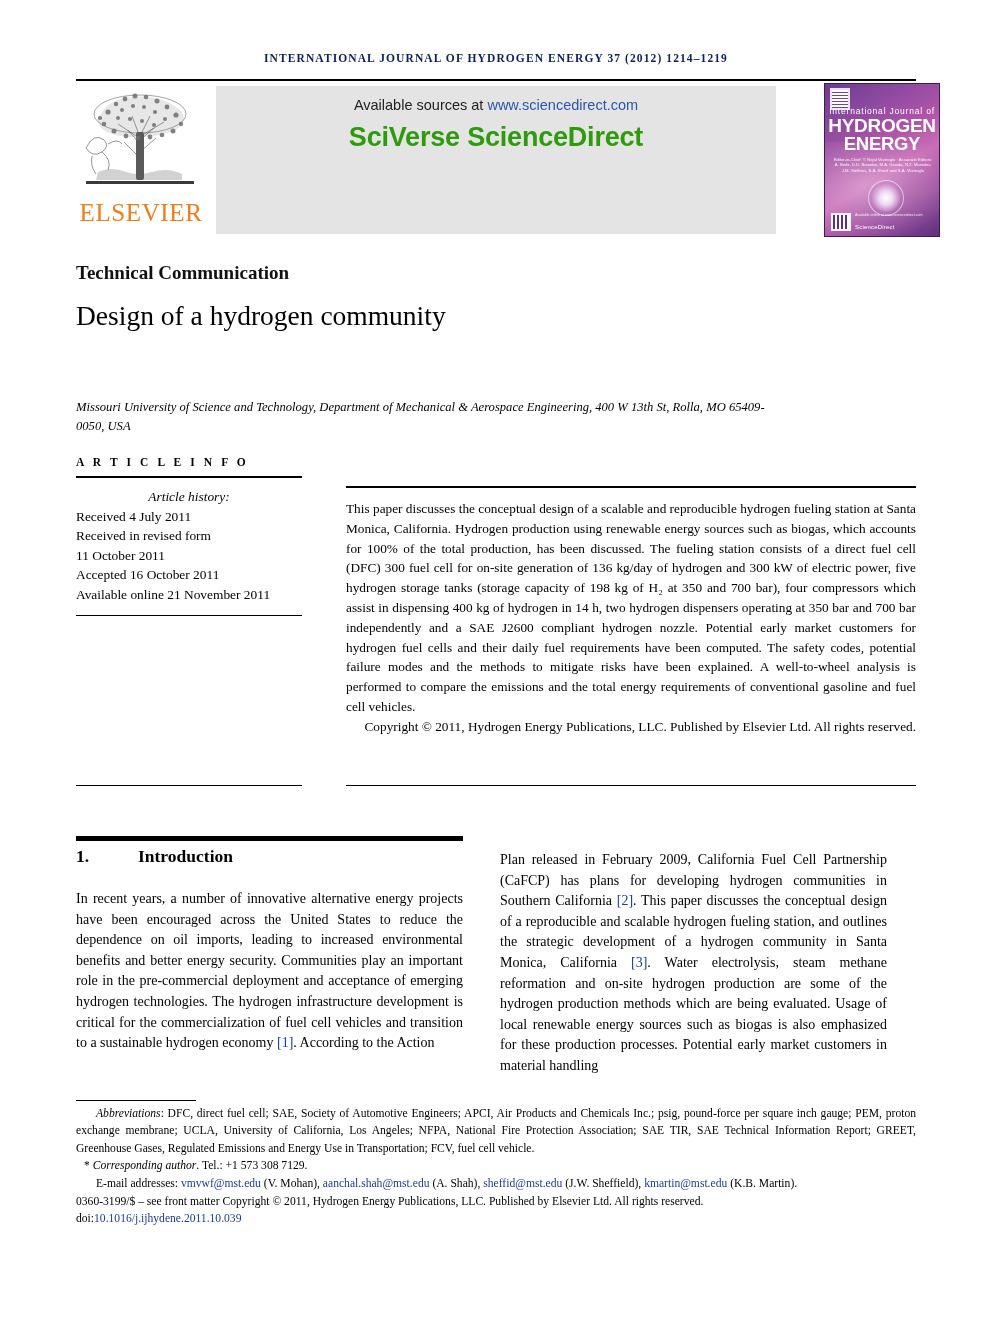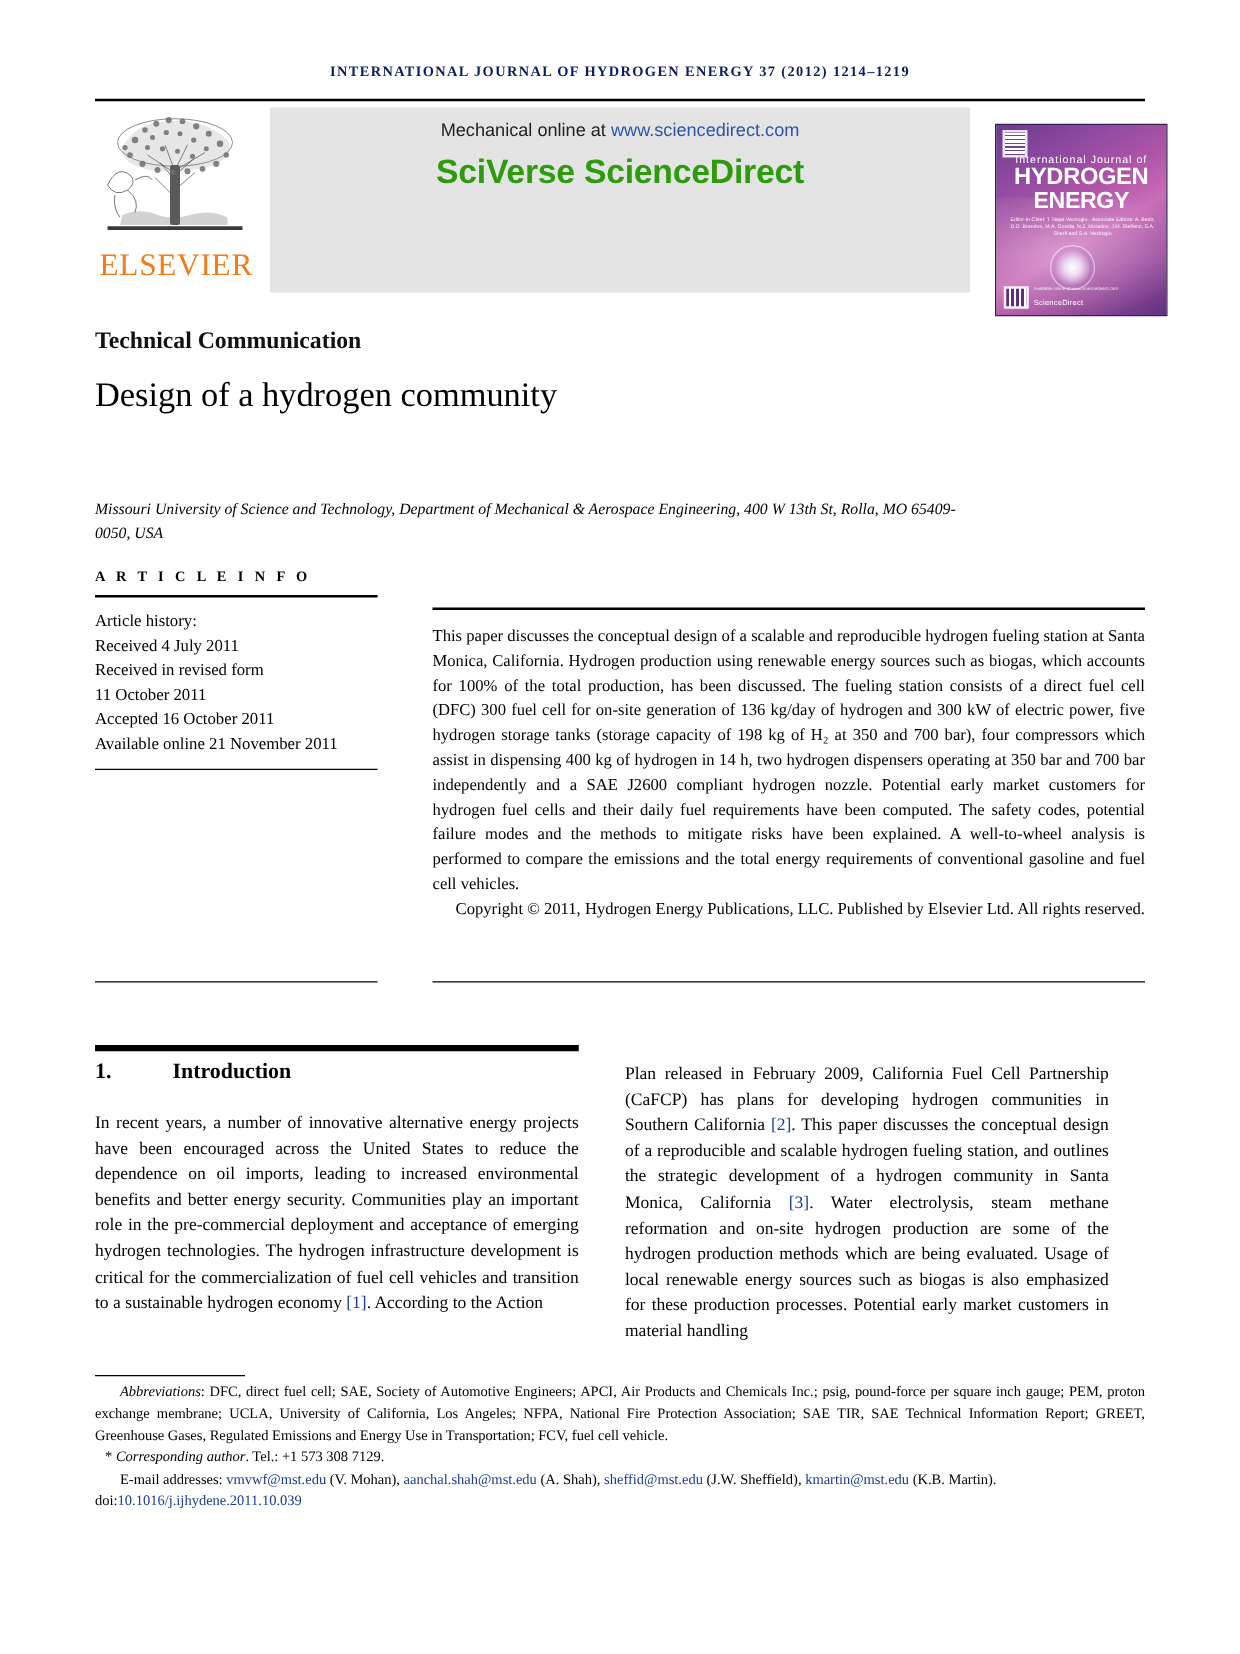--- a/index.html
+++ b/index.html
@@ -112,29 +112,28 @@
     text-align: center;
     font-family: "Liberation Sans", sans-serif;
     font-size: 12.5px;
     letter-spacing: 1.3px;
     color: #333;
   }
 
   
   .cover {
     position: absolute;
-    left: 720px;
+    left: 748px;
     top: -3px;
-    width: 138px;
+    width: 116px;
     height: 154px;
     background: linear-gradient(150deg,#6b3b8e 0%, #8e4aa0 22%, #b055a8 42%, #c96db8 58%, #9c4f9e 78%, #5e3080 100%);
     border: 1px solid #3a1f52;
     box-sizing: border-box;
     overflow: hidden;
-    margin-top: 16px;
   }
   .cover::before {
     content: "";
     position: absolute;
     left: -30%;
     top: 38%;
     width: 160%;
     height: 70%;
     background: radial-gradient(ellipse at 40% 40%, rgba(255,255,255,0.30), rgba(255,255,255,0) 62%);
   }
@@ -293,20 +292,22 @@
     margin-top: 8px;
   }
   .info-group {
     font-family: "Liberation Serif", serif;
     font-size: 13.4px;
     line-height: 19.6px;
     color: #000;
     padding-top: 9px;
   }
   .info-group .lbl {
+    font-style: italic;
+    text-align: center;
   }
   .info-sep {
     height: 1px;
     background: #000;
     margin-top: 10px;
   }
   .abs-body {
     font-family: "Liberation Serif", serif;
     font-size: 13.3px;
     line-height: 19.8px;
@@ -475,21 +476,21 @@
           <g fill="#5f5f5f" opacity="0.8">
             <path d="M20 84 Q34 78 48 84 Q60 88 74 84 Q90 79 104 86 L104 92 L18 92 Z" opacity="0.35"></path>
           </g>
           <rect x="8" y="93" width="108" height="3" fill="#3a3a3a"></rect>
         </g>
       </svg>
       <div class="elsevier-word">ELSEVIER</div>
     </div>
 
     <div class="sd-banner">
-      <div class="avail-line"><span>Mechanical online at </span><span class="url">www.sciencedirect.com</span></div>
+      <div class="avail-line"><span>Available sources at </span><span class="url">www.sciencedirect.com</span></div>
       <div class="sciverse">SciVerse ScienceDirect</div>
     </div>
 
     <div class="cover">
       <div class="cover-els">
           <div class="cover-els-inner"></div>
         </div>
       <div class="cover-ij">International Journal of</div>
       <div class="cover-h1">HYDROGEN</div>
       <div class="cover-h2">ENERGY</div>
@@ -539,16 +540,17 @@
     <div class="col-right">
       <p class="bodytext"><span>Plan released in February 2009, California Fuel Cell Partnership (CaFCP) has plans for developing hydrogen communities in Southern California </span><span class="ref">[2]</span><span>. This paper discusses the conceptual design of a reproducible and scalable hydrogen fueling station, and outlines the strategic development of a hydrogen community in Santa Monica, California </span><span class="ref">[3]</span><span>. Water electrolysis, steam methane reformation and on-site hydrogen production are some of the hydrogen production methods which are being evaluated. Usage of local renewable energy sources such as biogas is also emphasized for these production processes. Potential early market customers in material handling</span></p>
     </div>
   </div>
 
   <div class="fn-rule"></div>
   <div class="footnotes">
     <p class="fn-abbr"><span class="ital">Abbreviations</span><span>: DFC, direct fuel cell; SAE, Society of Automotive Engineers; APCI, Air Products and Chemicals Inc.; psig, pound-force per square inch gauge; PEM, proton exchange membrane; UCLA, University of California, Los Angeles; NFPA, National Fire Protection Association; SAE TIR, SAE Technical Information Report; GREET, Greenhouse Gases, Regulated Emissions and Energy Use in Transportation; FCV, fuel cell vehicle.</span></p>
     <p class="fn-corr"><span>*</span> <span class="ital">Corresponding author</span><span>. Tel.: +1 573 308 7129.</span></p>
     <p class="fn-email"><span>E-mail addresses: </span><span class="mail">vmvwf@mst.edu</span><span> (V. Mohan), </span><span class="mail">aanchal.shah@mst.edu</span><span> (A. Shah), </span><span class="mail">sheffid@mst.edu</span><span> (J.W. Sheffield), </span><span class="mail">kmartin@mst.edu</span><span> (K.B. Martin).</span></p>
+    <p class="fn-issn">0360-3199/$ – see front matter Copyright © 2011, Hydrogen Energy Publications, LLC. Published by Elsevier Ltd. All rights reserved.</p>
     <p><span>doi:</span><span class="doi-link">10.1016/j.ijhydene.2011.10.039</span></p>
   </div>
 
 </div>
 
 </body></html>

